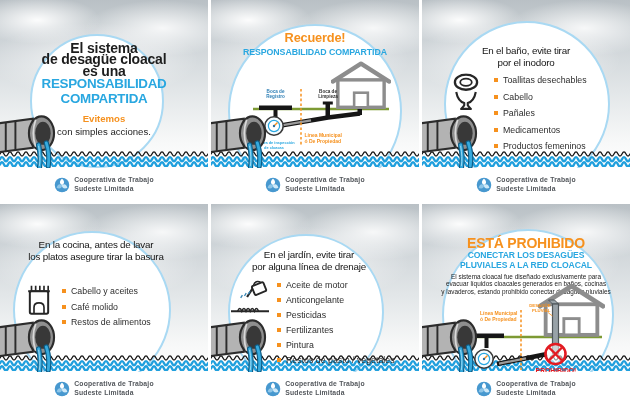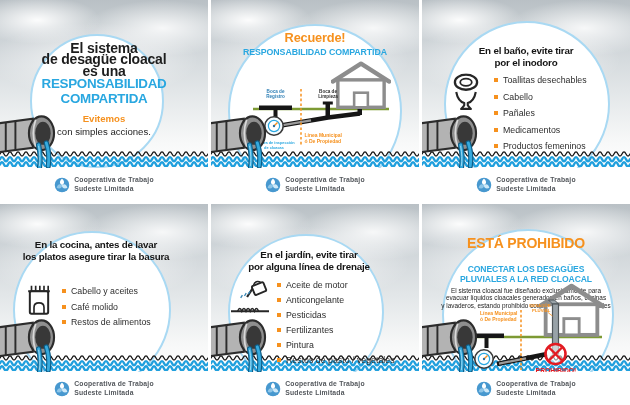--- a/index.html
+++ b/index.html
@@ -22,21 +22,21 @@
   .pipe{position:absolute;left:-4px;top:112px;width:62px;height:56px;z-index:6}
   .diagram{position:absolute;left:0;width:208px;z-index:4}
   .txt{position:absolute;z-index:3;text-align:center}
   .t-black{font-size:14px;line-height:11.4px;font-weight:700;color:#1d1d1d;letter-spacing:-.2px}
   .t-blue-lg{font-size:13.4px;line-height:14.6px;font-weight:700;color:#29a7e0;letter-spacing:-.3px}
   .t-orange{font-size:9.6px;line-height:11.2px;font-weight:700;color:#f6911e}
   .t-close{font-size:9.6px;line-height:11.2px;font-weight:400;color:#242424;margin-top:1px}
   .t-accent-lg{font-size:12.8px;font-weight:700;color:#f6911e;letter-spacing:-.2px}
   .t-intro-sm{font-size:8.8px;font-weight:700;color:#1d1d1d;margin-top:3px;letter-spacing:-.2px}
   .t-blue-sm{font-size:8.8px;font-weight:700;color:#29a7e0;margin-top:2px;letter-spacing:-.1px}
-  .t-title{font-size:9.8px;line-height:12.4px;font-weight:700;color:#151515;letter-spacing:-.2px}
+  .t-title{font-size:9.8px;line-height:12.4px;font-weight:400;color:#151515;letter-spacing:-.2px}
   .t-body{font-size:6.4px;line-height:7.3px;font-weight:400;color:#232323;margin-top:3px}
   .t-blue-xs{font-size:8.6px;line-height:9.6px;font-weight:700;color:#29a7e0;letter-spacing:-.1px}
   .list{position:absolute;z-index:3;list-style:none;text-align:center}
   .list li{display:flex;gap:5px;align-items:flex-start;font-size:8.8px;color:#2d2d2d}
   .bullet{flex:0 0 auto;width:4px;height:4px;background:#f6911e;margin-top:3px}
   .lh155 li{margin-bottom:6.6px}
   .lh145 li{margin-bottom:5.6px}
   .lh140 li{margin-bottom:5.1px}
   .icon{position:absolute;z-index:3}
   svg text{font-family:"Liberation Sans",sans-serif}
@@ -339,21 +339,21 @@
           <div>Sudeste Limitada</div>
         </div>
       </div>
     </div>
   </section>
 
   <section class="panel">
     <div class="circle" style="left:20px;top:25px;width:172px;height:172px"></div>
     <div class="txt" style="left:10px;right:10px;top:31px">
       <div class="t-accent-lg" style="font-size:14px">ESTÁ PROHIBIDO</div>
-      <div class="t-blue-xs" style="margin-top:14px">CONECTAR LOS DESAGÜES</div>
+      <div class="t-blue-xs" style="margin-top:0">CONECTAR LOS DESAGÜES</div>
       <div class="t-blue-xs">PLUVIALES A LA RED CLOACAL</div>
       <div class="t-body">El sistema cloacal fue diseñado exclusivamente para</div>
       <div class="t-body" style="margin-top:0">evacuar líquidos cloacales generados en baños, cocinas</div>
       <div class="t-body" style="margin-top:0">y lavaderos, estando prohibido conectar desagües pluviales</div>
     </div>
     <svg class="diagram" style="top:74px;height:104px" viewBox="0 0 208 104">
       <line class="ground" x1="55" y1="59" x2="180" y2="59"></line>
       <use href="#house" x="116" y="5" width="67" height="54"></use>
       <path d="M130.5 26 l-4 -4 h6 l4 4 z" fill="#98a2a8" stroke="#4f565a" stroke-width="1"></path>
       <rect x="130.5" y="26" width="6" height="50" fill="#98a2a8" stroke="#4f565a" stroke-width="1.2"></rect>

